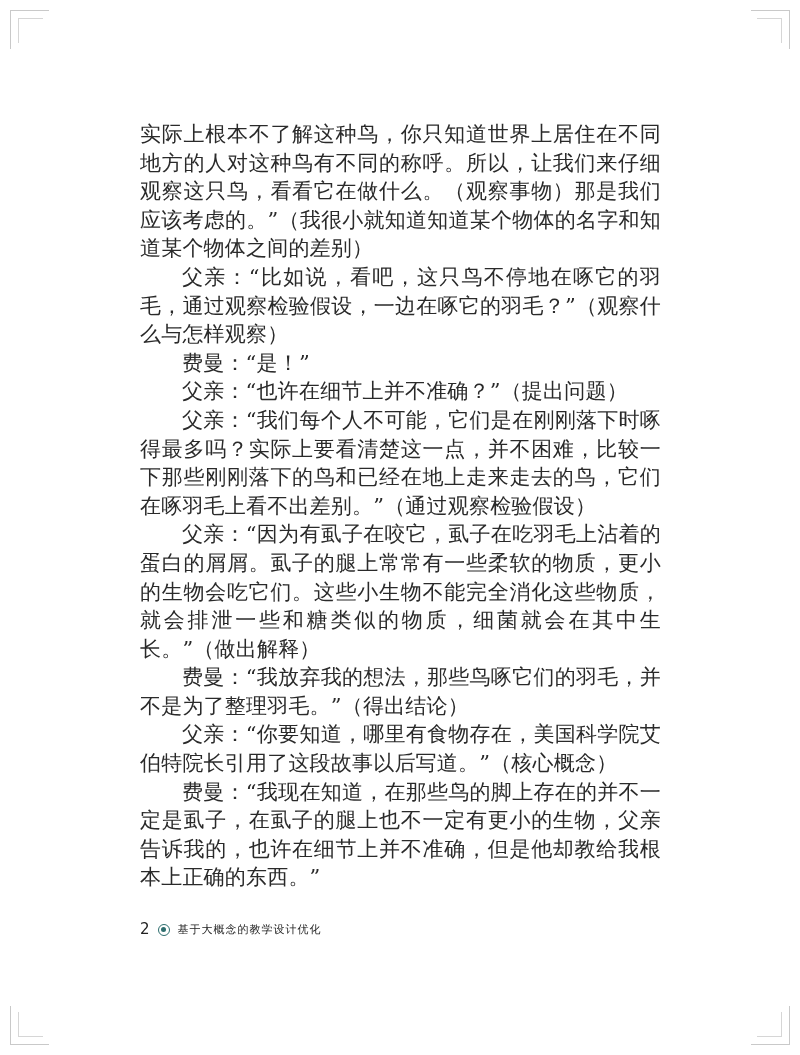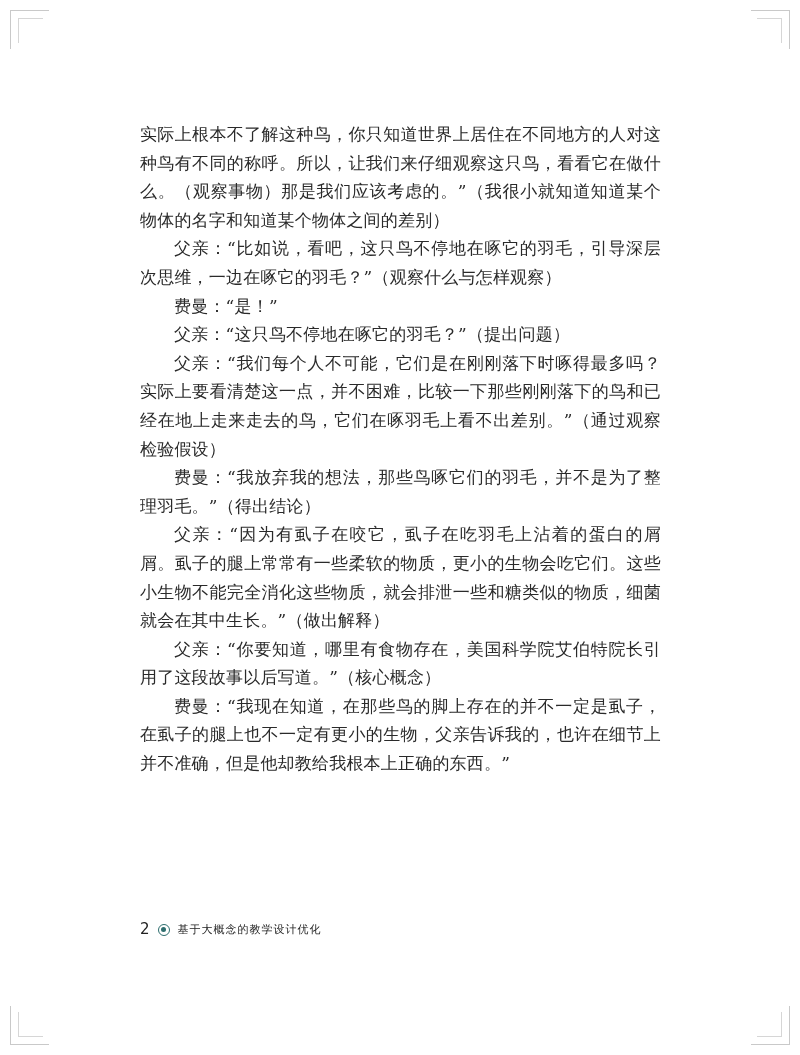--- a/index.html
+++ b/index.html
@@ -36,21 +36,21 @@
   .mark.br { bottom: 10px; right: 10px; border-bottom: 1px solid #c9c9c9; border-right: 1px solid #c9c9c9; }
   .mark.br::after { bottom: 7px; right: 7px; border-bottom: 1px solid #d6d6d6; border-right: 1px solid #d6d6d6; }
 
   
   .content {
     position: absolute;
     left: 140px;
     top: 120px;
     width: 521px;
     color: #2a2a2a;
-    font-size: 17px;
+    font-size: 21px;
     line-height: 28.6px;
     text-align: justify;
     letter-spacing: 0.2px;
   }
   .content p {
     margin: 0;
     padding: 0;
   }
   .content p.indent {
     text-indent: 2em;
@@ -103,26 +103,26 @@
 
 <div class="page">
 
   <div class="mark tl"></div>
   <div class="mark tr"></div>
   <div class="mark bl"></div>
   <div class="mark br"></div>
 
   <div class="content">
     <p class="no-indent">实际上根本不了解这种鸟，你只知道世界上居住在不同地方的人对这种鸟有不同的称呼。所以，让我们来仔细观察这只鸟，看看它在做什么。（观察事物）那是我们应该考虑的。”（我很小就知道知道某个物体的名字和知道某个物体之间的差别）</p>
-    <p class="indent">父亲：“比如说，看吧，这只鸟不停地在啄它的羽毛，引导深层次思维，一边在啄它的羽毛？”（观察什么与怎样观察）</p>
+    <p class="indent">父亲：“比如说，看吧，这只鸟不停地在啄它的羽毛，通过观察检验假设，一边在啄它的羽毛？”（观察什么与怎样观察）</p>
     <p class="indent">费曼：“是！”</p>
-    <p class="indent">父亲：“这只鸟不停地在啄它的羽毛？”（提出问题）</p>
+    <p class="indent">父亲：“也许在细节上并不准确？”（提出问题）</p>
     <p class="indent">父亲：“我们每个人不可能，它们是在刚刚落下时啄得最多吗？实际上要看清楚这一点，并不困难，比较一下那些刚刚落下的鸟和已经在地上走来走去的鸟，它们在啄羽毛上看不出差别。”（通过观察检验假设）</p>
+    <p class="indent">父亲：“因为有虱子在咬它，虱子在吃羽毛上沾着的蛋白的屑屑。虱子的腿上常常有一些柔软的物质，更小的生物会吃它们。这些小生物不能完全消化这些物质，就会排泄一些和糖类似的物质，细菌就会在其中生长。”（做出解释）</p>
     <p class="indent">费曼：“我放弃我的想法，那些鸟啄它们的羽毛，并不是为了整理羽毛。”（得出结论）</p>
-    <p class="indent">父亲：“因为有虱子在咬它，虱子在吃羽毛上沾着的蛋白的屑屑。虱子的腿上常常有一些柔软的物质，更小的生物会吃它们。这些小生物不能完全消化这些物质，就会排泄一些和糖类似的物质，细菌就会在其中生长。”（做出解释）</p>
     <p class="indent">父亲：“你要知道，哪里有食物存在，美国科学院艾伯特院长引用了这段故事以后写道。”（核心概念）</p>
     <p class="indent">费曼：“我现在知道，在那些鸟的脚上存在的并不一定是虱子，在虱子的腿上也不一定有更小的生物，父亲告诉我的，也许在细节上并不准确，但是他却教给我根本上正确的东西。”</p>
   </div>
 
   <div class="footer">
     <span class="num">2</span>
     <span class="bullet"></span>
     <span class="title">基于大概念的教学设计优化</span>
   </div>
 

